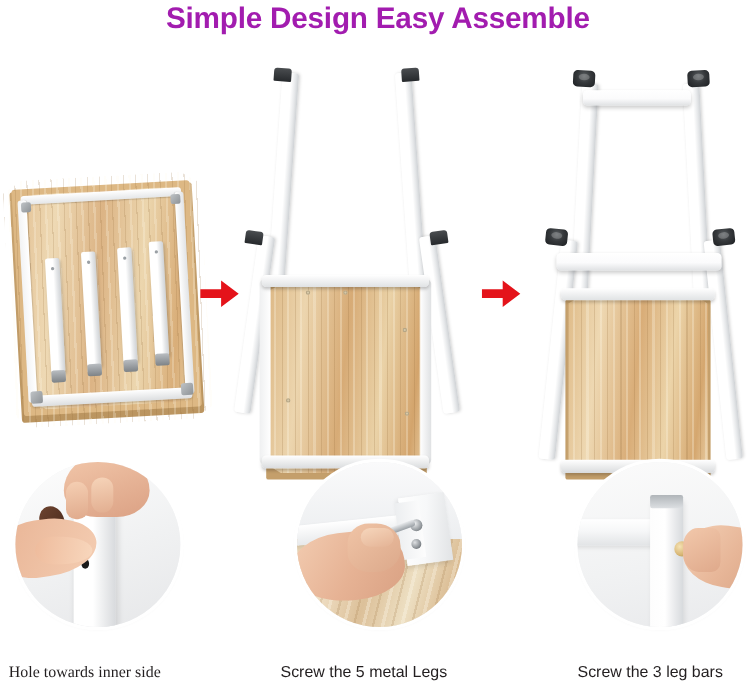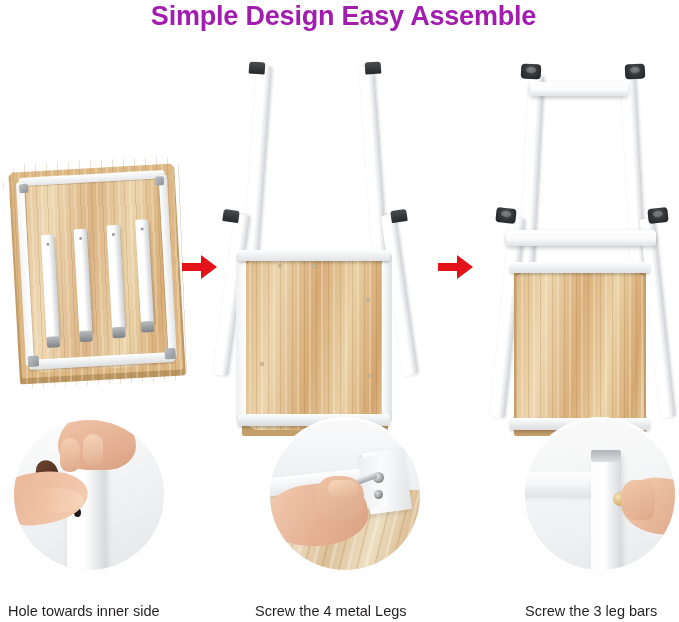--- a/index.html
+++ b/index.html
@@ -323,21 +323,21 @@
     position:absolute; left:96px; top:60px; width:34px; height:40px;
     background:linear-gradient(150deg,#f2c8ab,#dfa98b);
     border-radius:40% 22% 24% 42%;
   }
 
   
   .caption{
     position:absolute; top:602px;
     font-size:14.5px; color:#231f20; line-height:18px; white-space:nowrap;
   }
-  #caption-1{ left:8px; }
+  #caption-1{ left:8px;font-family:Liberation Serif, serif; }
   #caption-2{ left:255px; }
   #caption-3{ left:525px; }
 </style>
 </head>
 <body>
 
 <div id="page-title">Simple Design Easy Assemble</div>
 
 <div class="step-panel" id="step-1">
   <div class="board1-wrap">
@@ -463,14 +463,14 @@
   <div class="c3-bg"></div>
   <div class="c3-bar"></div>
   <div class="c3-leg"></div>
   <div class="c3-leg-top"></div>
   <div class="c3-screw"></div>
   <div class="c3-hand"></div>
   <div class="c3-fingers"></div>
 </div>
 
 <div class="caption" id="caption-1">Hole towards inner side</div>
-<div class="caption" id="caption-2">Screw the 4 metal Legs</div>
+<div class="caption" id="caption-2">Screw the 5 metal Legs</div>
 <div class="caption" id="caption-3">Screw the 3 leg bars</div>
 
 </body></html>

